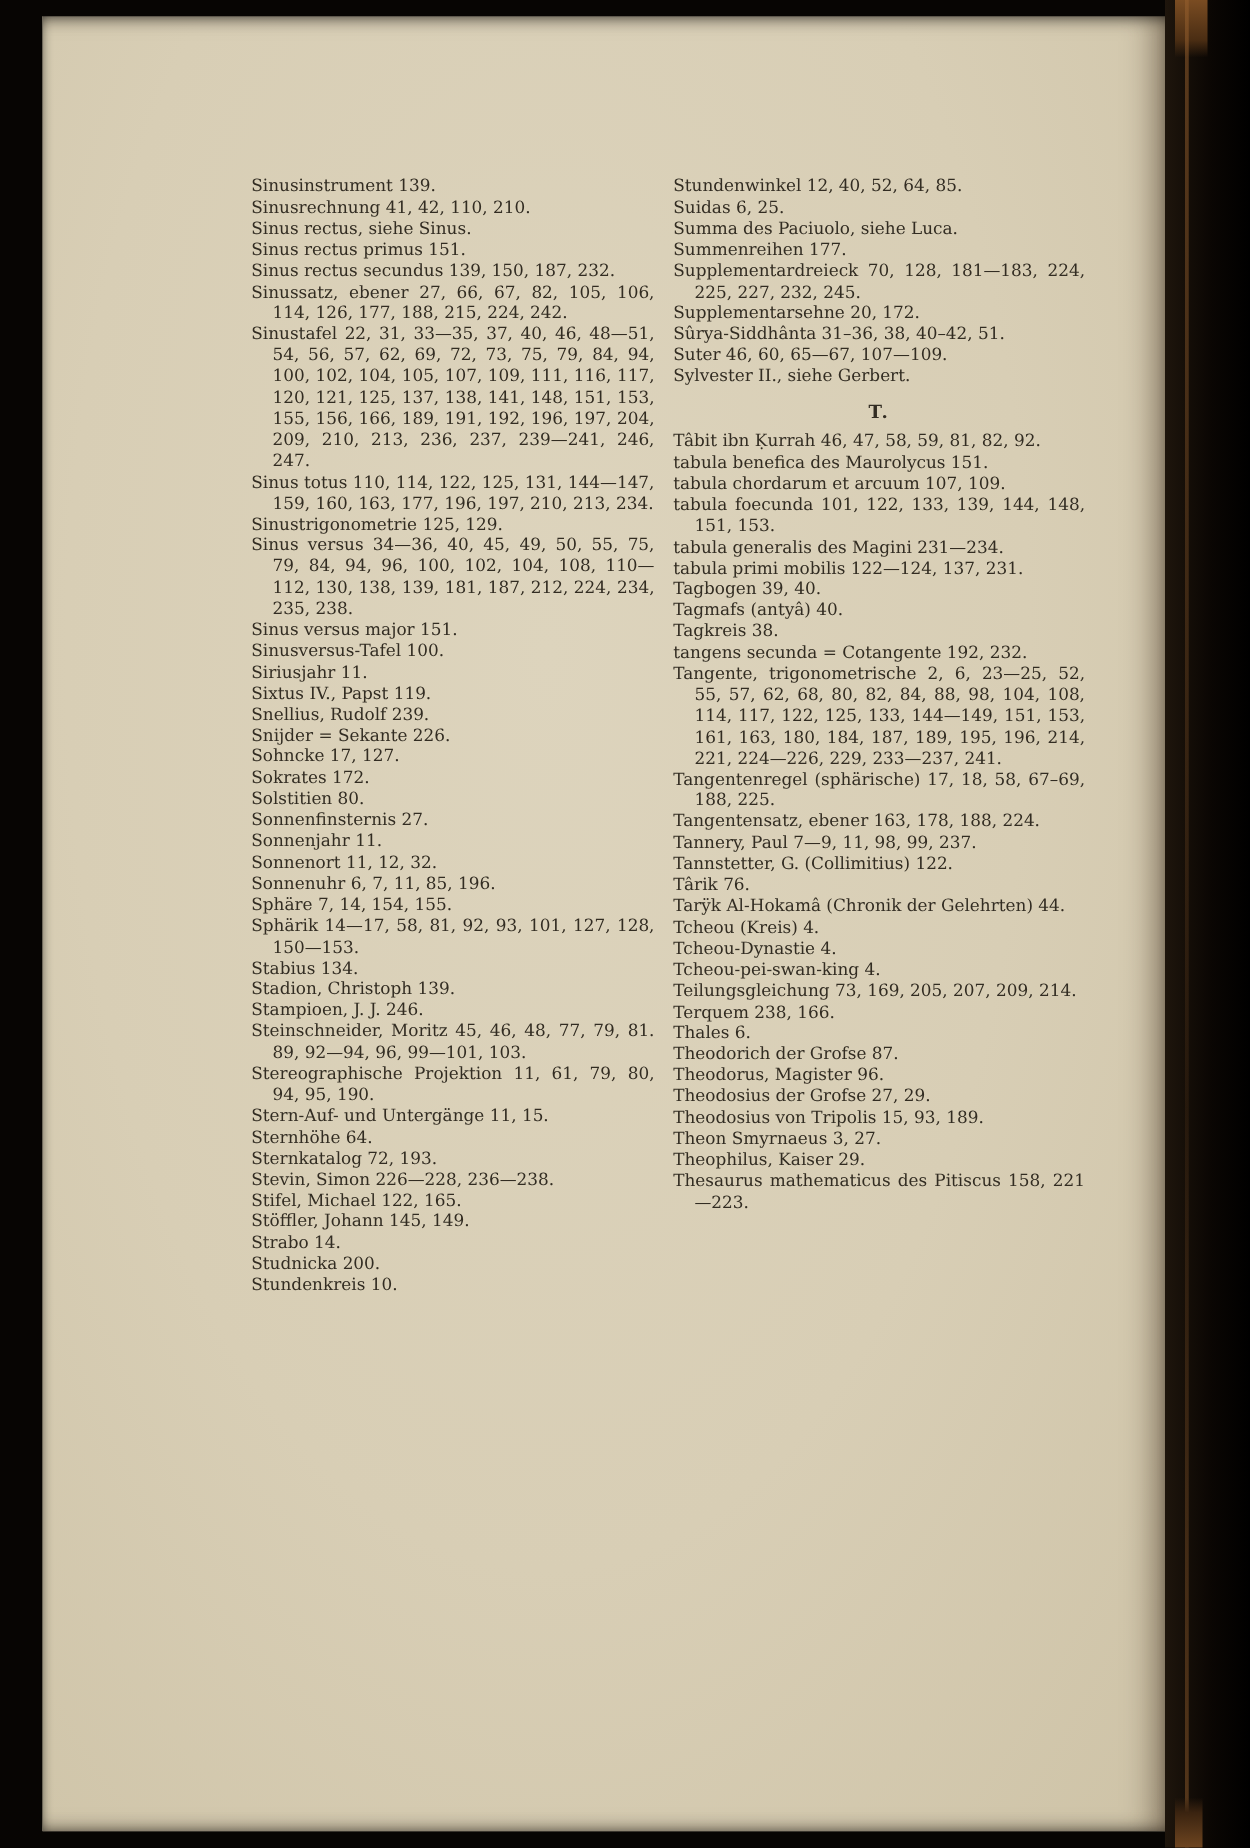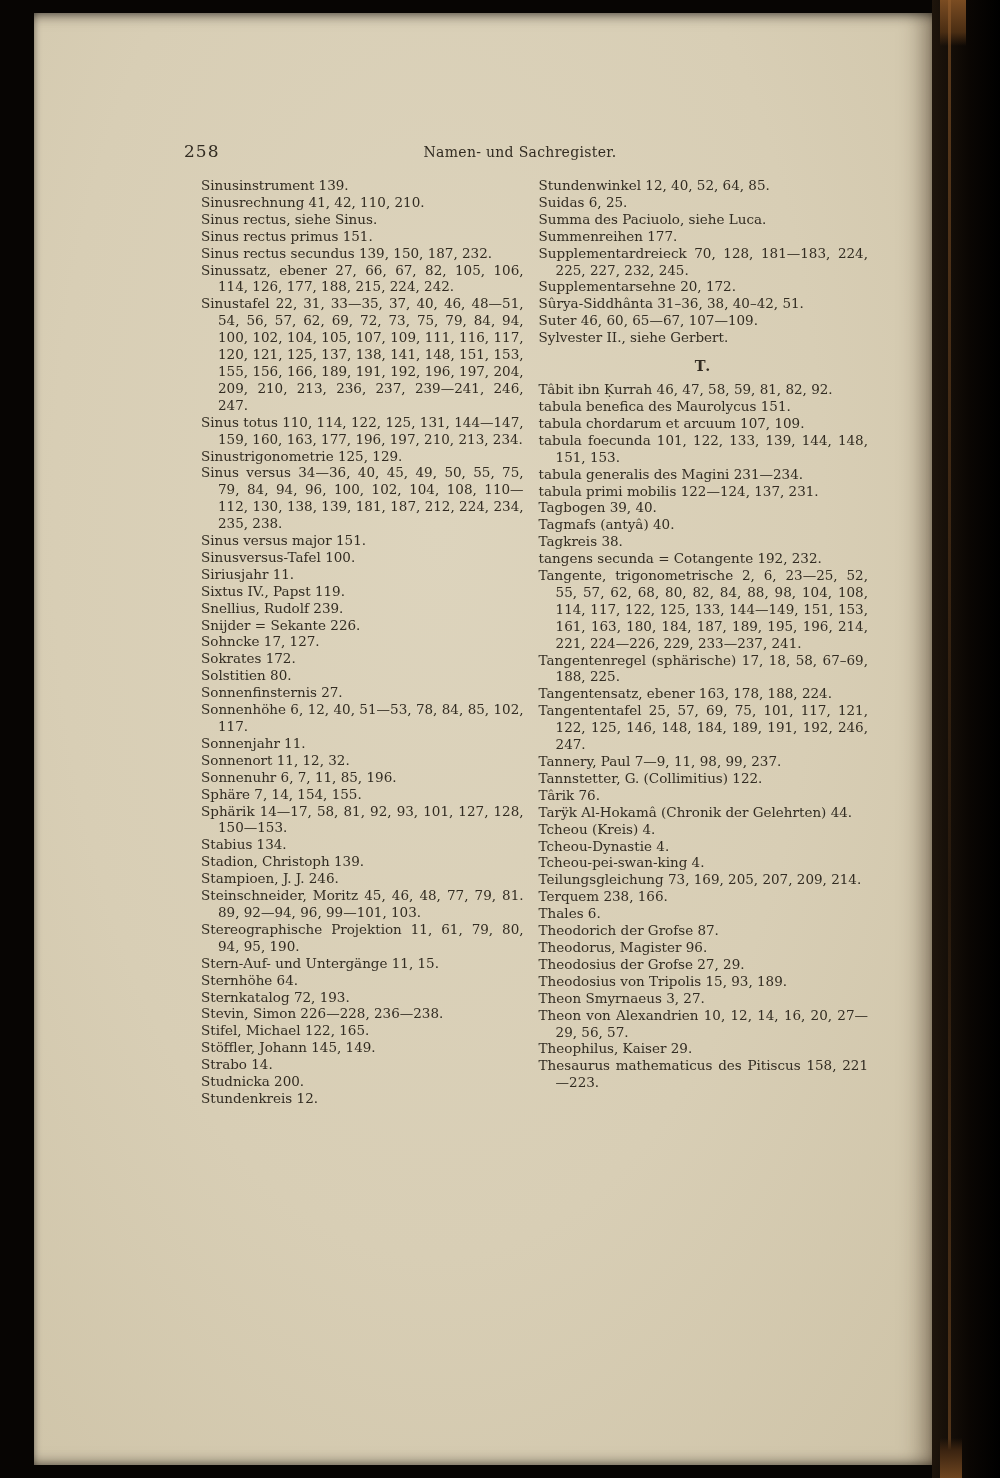--- a/index.html
+++ b/index.html
@@ -114,24 +114,20 @@
 
   <div class="spine">
     <div class="spine-top-patch"></div>
     <div class="spine-line"></div>
     <div class="spine-bottom-patch"></div>
   </div>
 
   <div class="page">
     <div class="content">
 
-      <div class="page-header">
-        <span class="page-number">258</span>
-        <span class="header-title">Namen- und Sachregister.</span>
-      </div>
 
       <div class="columns">
         <div class="column column-left">
             <div class="entry">Sinusinstrument 139.</div>
             <div class="entry">Sinusrechnung 41, 42, 110, 210.</div>
             <div class="entry">Sinus rectus, siehe Sinus.</div>
             <div class="entry">Sinus rectus primus 151.</div>
             <div class="entry">Sinus rectus secundus 139, 150, 187, 232.</div>
             <div class="entry">Sinussatz, ebener 27, 66, 67, 82, 105, 106, 114, 126, 177, 188, 215, 224, 242.</div>
             <div class="entry">Sinustafel 22, 31, 33—35, 37, 40, 46, 48—51, 54, 56, 57, 62, 69, 72, 73, 75, 79, 84, 94, 100, 102, 104, 105, 107, 109, 111, 116, 117, 120, 121, 125, 137, 138, 141, 148, 151, 153, 155, 156, 166, 189, 191, 192, 196, 197, 204, 209, 210, 213, 236, 237, 239—241, 246, 247.</div>
@@ -141,40 +137,39 @@
             <div class="entry">Sinus versus major 151.</div>
             <div class="entry">Sinusversus-Tafel 100.</div>
             <div class="entry">Siriusjahr 11.</div>
             <div class="entry">Sixtus IV., Papst 119.</div>
             <div class="entry">Snellius, Rudolf 239.</div>
             <div class="entry">Snijder = Sekante 226.</div>
             <div class="entry">Sohncke 17, 127.</div>
             <div class="entry">Sokrates 172.</div>
             <div class="entry">Solstitien 80.</div>
             <div class="entry">Sonnenfinsternis 27.</div>
-            <div class="entry">Sonnenhöhe 6, 12, 40, 51—53, 78, 84, 85, 102, 117.</div>
             <div class="entry">Sonnenjahr 11.</div>
             <div class="entry">Sonnenort 11, 12, 32.</div>
             <div class="entry">Sonnenuhr 6, 7, 11, 85, 196.</div>
             <div class="entry">Sphäre 7, 14, 154, 155.</div>
             <div class="entry">Sphärik 14—17, 58, 81, 92, 93, 101, 127, 128, 150—153.</div>
             <div class="entry">Stabius 134.</div>
             <div class="entry">Stadion, Christoph 139.</div>
             <div class="entry">Stampioen, J. J. 246.</div>
             <div class="entry">Steinschneider, Moritz 45, 46, 48, 77, 79, 81. 89, 92—94, 96, 99—101, 103.</div>
             <div class="entry">Stereographische Projektion 11, 61, 79, 80, 94, 95, 190.</div>
             <div class="entry">Stern-Auf- und Untergänge 11, 15.</div>
             <div class="entry">Sternhöhe 64.</div>
             <div class="entry">Sternkatalog 72, 193.</div>
             <div class="entry">Stevin, Simon 226—228, 236—238.</div>
             <div class="entry">Stifel, Michael 122, 165.</div>
             <div class="entry">Stöffler, Johann 145, 149.</div>
             <div class="entry">Strabo 14.</div>
             <div class="entry">Studnicka 200.</div>
-            <div class="entry">Stundenkreis 12.</div>
+            <div class="entry">Stundenkreis 10.</div>
           </div>
         <div class="column column-right">
             <div class="entry">Stundenwinkel 12, 40, 52, 64, 85.</div>
             <div class="entry">Suidas 6, 25.</div>
             <div class="entry">Summa des Paciuolo, siehe Luca.</div>
             <div class="entry">Summenreihen 177.</div>
             <div class="entry">Supplementardreieck 70, 128, 181—183, 224, 225, 227, 232, 245.</div>
             <div class="entry">Supplementarsehne 20, 172.</div>
             <div class="entry">Sûrya-Siddhânta 31–36, 38, 40–42, 51.</div>
             <div class="entry">Suter 46, 60, 65—67, 107—109.</div>
@@ -186,37 +181,35 @@
             <div class="entry">tabula foecunda 101, 122, 133, 139, 144, 148, 151, 153.</div>
             <div class="entry">tabula generalis des Magini 231—234.</div>
             <div class="entry">tabula primi mobilis 122—124, 137, 231.</div>
             <div class="entry">Tagbogen 39, 40.</div>
             <div class="entry">Tagmafs (antyâ) 40.</div>
             <div class="entry">Tagkreis 38.</div>
             <div class="entry">tangens secunda = Cotangente 192, 232.</div>
             <div class="entry">Tangente, trigonometrische 2, 6, 23—25, 52, 55, 57, 62, 68, 80, 82, 84, 88, 98, 104, 108, 114, 117, 122, 125, 133, 144—149, 151, 153, 161, 163, 180, 184, 187, 189, 195, 196, 214, 221, 224—226, 229, 233—237, 241.</div>
             <div class="entry">Tangentenregel (sphärische) 17, 18, 58, 67–69, 188, 225.</div>
             <div class="entry">Tangentensatz, ebener 163, 178, 188, 224.</div>
-            <div class="entry">Tangententafel 25, 57, 69, 75, 101, 117, 121, 122, 125, 146, 148, 184, 189, 191, 192, 246, 247.</div>
             <div class="entry">Tannery, Paul 7—9, 11, 98, 99, 237.</div>
             <div class="entry">Tannstetter, G. (Collimitius) 122.</div>
             <div class="entry">Târik 76.</div>
             <div class="entry">Tarÿk Al-Hokamâ (Chronik der Gelehrten) 44.</div>
             <div class="entry">Tcheou (Kreis) 4.</div>
             <div class="entry">Tcheou-Dynastie 4.</div>
             <div class="entry">Tcheou-pei-swan-king 4.</div>
             <div class="entry">Teilungsgleichung 73, 169, 205, 207, 209, 214.</div>
             <div class="entry">Terquem 238, 166.</div>
             <div class="entry">Thales 6.</div>
             <div class="entry">Theodorich der Grofse 87.</div>
             <div class="entry">Theodorus, Magister 96.</div>
             <div class="entry">Theodosius der Grofse 27, 29.</div>
             <div class="entry">Theodosius von Tripolis 15, 93, 189.</div>
             <div class="entry">Theon Smyrnaeus 3, 27.</div>
-            <div class="entry">Theon von Alexandrien 10, 12, 14, 16, 20, 27—29, 56, 57.</div>
             <div class="entry">Theophilus, Kaiser 29.</div>
             <div class="entry">Thesaurus mathematicus des Pitiscus 158, 221—223.</div>
           </div>
       </div>
 
     </div>
   </div>
 
 </div>
 

